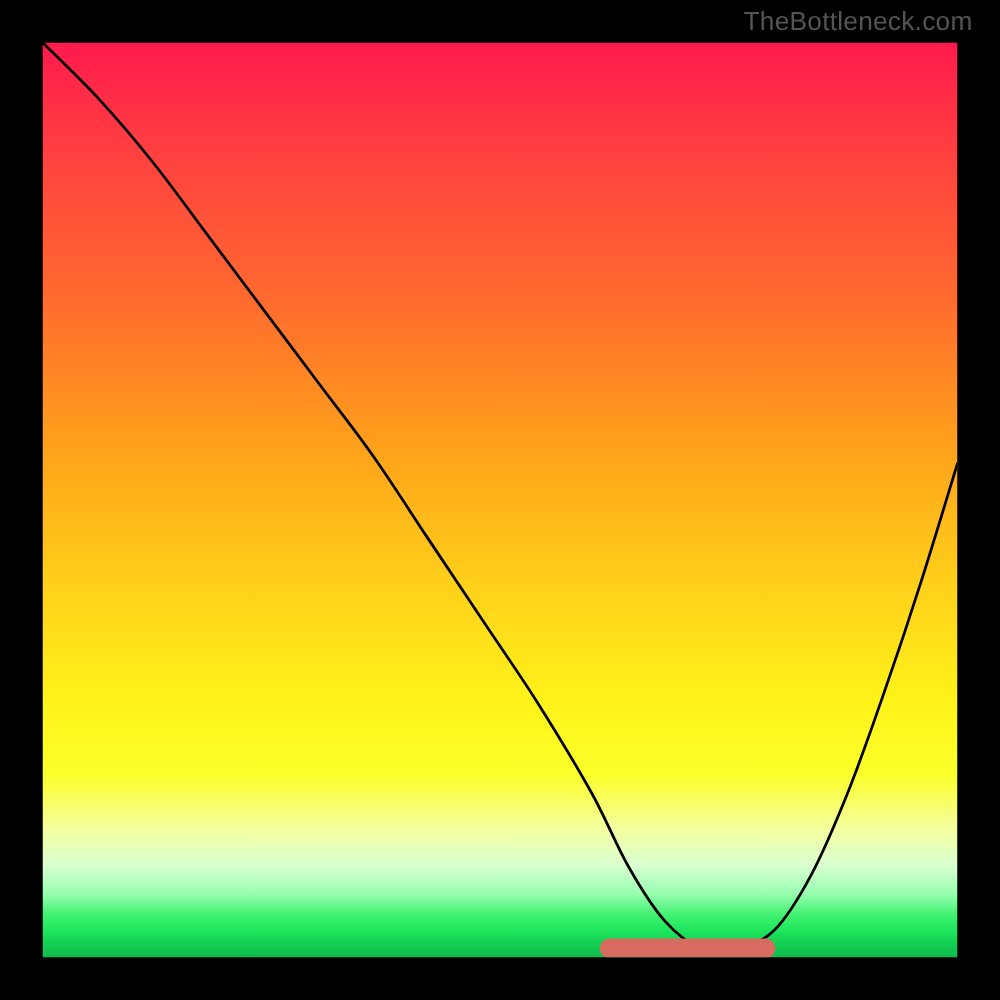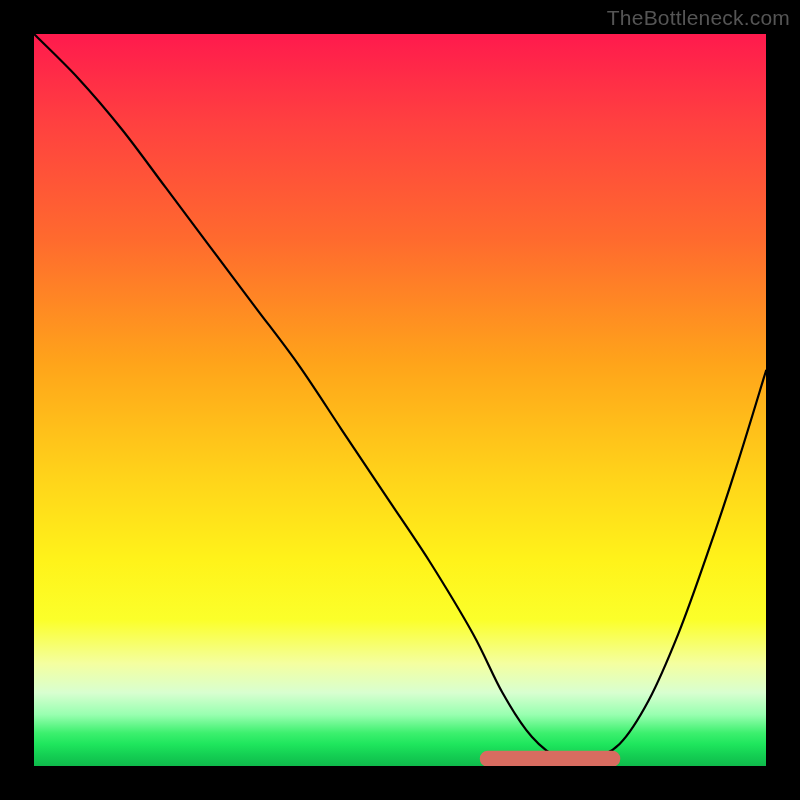--- a/index.html
+++ b/index.html
@@ -42,21 +42,21 @@
       #98ffb0 93%,
       #3cf06e 95.5%,
       #1fe65d 97%,
       #14cf53 98.5%,
       #0fba4b 100%
     );
   }
   .watermark {
     position: absolute;
     top: 6px;
-    right: 10px;
+    right: 22px;
     color: #555;
     font-size: 21px;
     letter-spacing: 0.2px;
     user-select: none;
   }
   svg.curve-layer {
     position: absolute;
     inset: 0;
     width: 100%;
     height: 100%;

